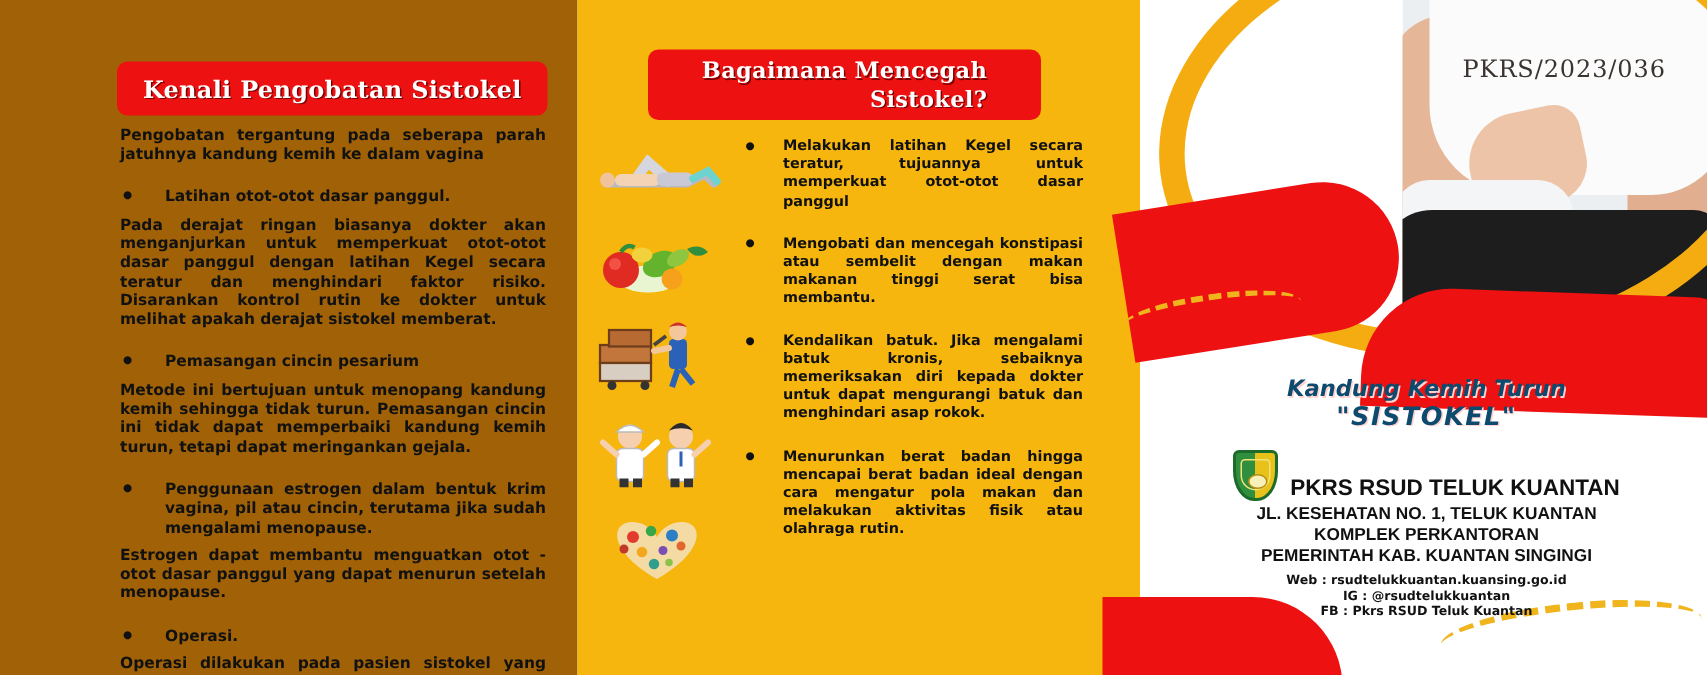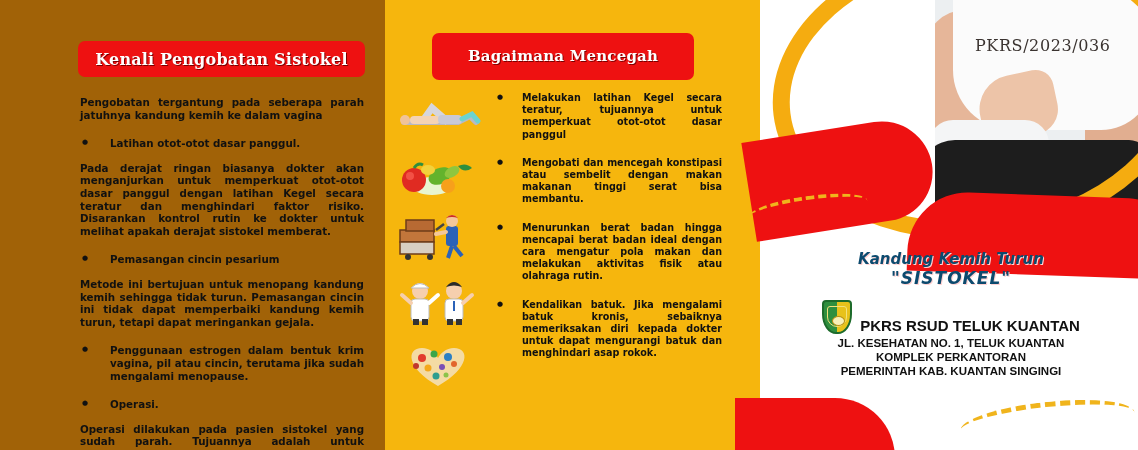--- a/index.html
+++ b/index.html
@@ -29,21 +29,21 @@
   .hdr-mid{left:432px;top:33px;width:262px;height:47px;font-size:15px;line-height:19px;padding:0 8px;}
   .hdr-mid span{display:block;text-align:right;}
 
   
   .left-body{
     position:absolute;left:80px;top:84px;width:284px;
     font-size:10.3px;line-height:12.6px;color:#111;
     font-family:"DejaVu Sans",sans-serif;
     font-weight:bold;
   }
-  .left-body p{margin:12px 0 7px 0;text-align:justify;}
+  .left-body p{margin:0 0 7px 0;text-align:justify;}
   .left-body ul{margin:0 0 6px 0;padding:0;list-style:none;}
   .left-body li{
     position:relative;margin:16px 0 6px 0;padding-left:30px;text-align:justify;
   }
   .left-body li::before{
     content:"\25CF";position:absolute;left:2px;top:-1px;font-size:7px;line-height:13px;
   }
 
   
   .mid-icons{position:absolute;left:392px;top:92px;width:92px;height:312px;}
@@ -168,35 +168,37 @@
       <p>Pada derajat ringan biasanya dokter akan menganjurkan untuk memperkuat otot-otot dasar panggul dengan latihan Kegel secara teratur dan menghindari faktor risiko. Disarankan kontrol rutin ke dokter untuk melihat apakah derajat sistokel memberat.</p>
 
       <ul>
         <li>Pemasangan cincin pesarium</li>
       </ul>
       <p>Metode ini bertujuan untuk menopang kandung kemih sehingga tidak turun. Pemasangan cincin ini tidak dapat memperbaiki kandung kemih turun, tetapi dapat meringankan gejala.</p>
 
       <ul>
         <li>Penggunaan estrogen dalam bentuk krim vagina, pil atau cincin, terutama jika sudah mengalami menopause.</li>
       </ul>
+      <p>Estrogen dapat membantu menguatkan otot -otot dasar panggul yang dapat menurun setelah menopause.</p>
 
       <ul>
         <li>Operasi.</li>
       </ul>
       <p>Operasi dilakukan pada pasien sistokel yang sudah parah. Tujuannya adalah untuk mengembalikan kandung kemih yang turun ke posisi normal, mengangkat jaringan berlebih, dan menguatkan otot panggul.</p>
     </div>
   </div>
 
   <div class="seam" style="left:385px;"></div>
 
   <div class="panel-mid"></div>
 
   <div class="hdr hdr-mid">
     <div>
       <span>Bagaimana Mencegah</span>
+      <span>Sistokel?</span>
     </div>
   </div>
 
   <div class="mid-icons">
 
     <div class="mid-icon" style="top:0;">
       <svg viewBox="0 0 92 44" width="92" height="44">
         <path d="M12 30 L66 30 L78 24 L84 30" stroke="#b9b9c4" stroke-width="6" fill="none" stroke-linecap="round"></path>
         <path d="M30 30 L40 16 L56 30" stroke="#d6d6de" stroke-width="7" fill="none"></path>
         <circle cx="13" cy="28" r="5" fill="#f0c39a"></circle>
@@ -269,22 +271,22 @@
         <circle cx="24" cy="24" r="3" fill="#c0392b"></circle>
         <circle cx="54" cy="33" r="2.5" fill="#8bc34a"></circle>
       </svg>
     </div>
   </div>
 
   <div class="mid-list">
     <ul>
       <li>Melakukan latihan Kegel secara teratur, tujuannya untuk memperkuat otot-otot dasar panggul</li>
       <li>Mengobati dan mencegah konstipasi atau sembelit dengan makan makanan tinggi serat bisa membantu.</li>
+      <li>Kendalikan batuk. Jika mengalami batuk kronis, sebaiknya memeriksakan diri kepada dokter untuk dapat mengurangi batuk dan menghindari asap rokok.</li>
       <li>Menurunkan berat badan hingga mencapai berat badan ideal dengan cara mengatur pola makan dan melakukan aktivitas fisik atau olahraga rutin.</li>
-      <li>Kendalikan batuk. Jika mengalami batuk kronis, sebaiknya memeriksakan diri kepada dokter untuk dapat mengurangi batuk dan menghindari asap rokok.</li>
     </ul>
   </div>
 
   <div class="seam" style="left:760px;"></div>
 
   <div class="panel-right">
     <div class="photo" style="left:175px;top:-10px;">
       <div class="ph-bg"></div>
       <div class="ph-skin-l"></div>
       <div class="ph-skin-r"></div>
@@ -317,14 +319,19 @@
     </div>
     <div class="org-name">PKRS RSUD TELUK KUANTAN</div>
   </div>
 
   <div class="addr">
     <div>JL. KESEHATAN NO. 1, TELUK KUANTAN</div>
     <div>KOMPLEK PERKANTORAN</div>
     <div>PEMERINTAH KAB. KUANTAN SINGINGI</div>
   </div>
 
+  <div class="contact">
+    <div>Web : rsudtelukkuantan.kuansing.go.id</div>
+    <div>IG : @rsudtelukkuantan</div>
+    <div>FB : Pkrs RSUD Teluk Kuantan</div>
+  </div>
 
 </div>
 
 </body></html>

